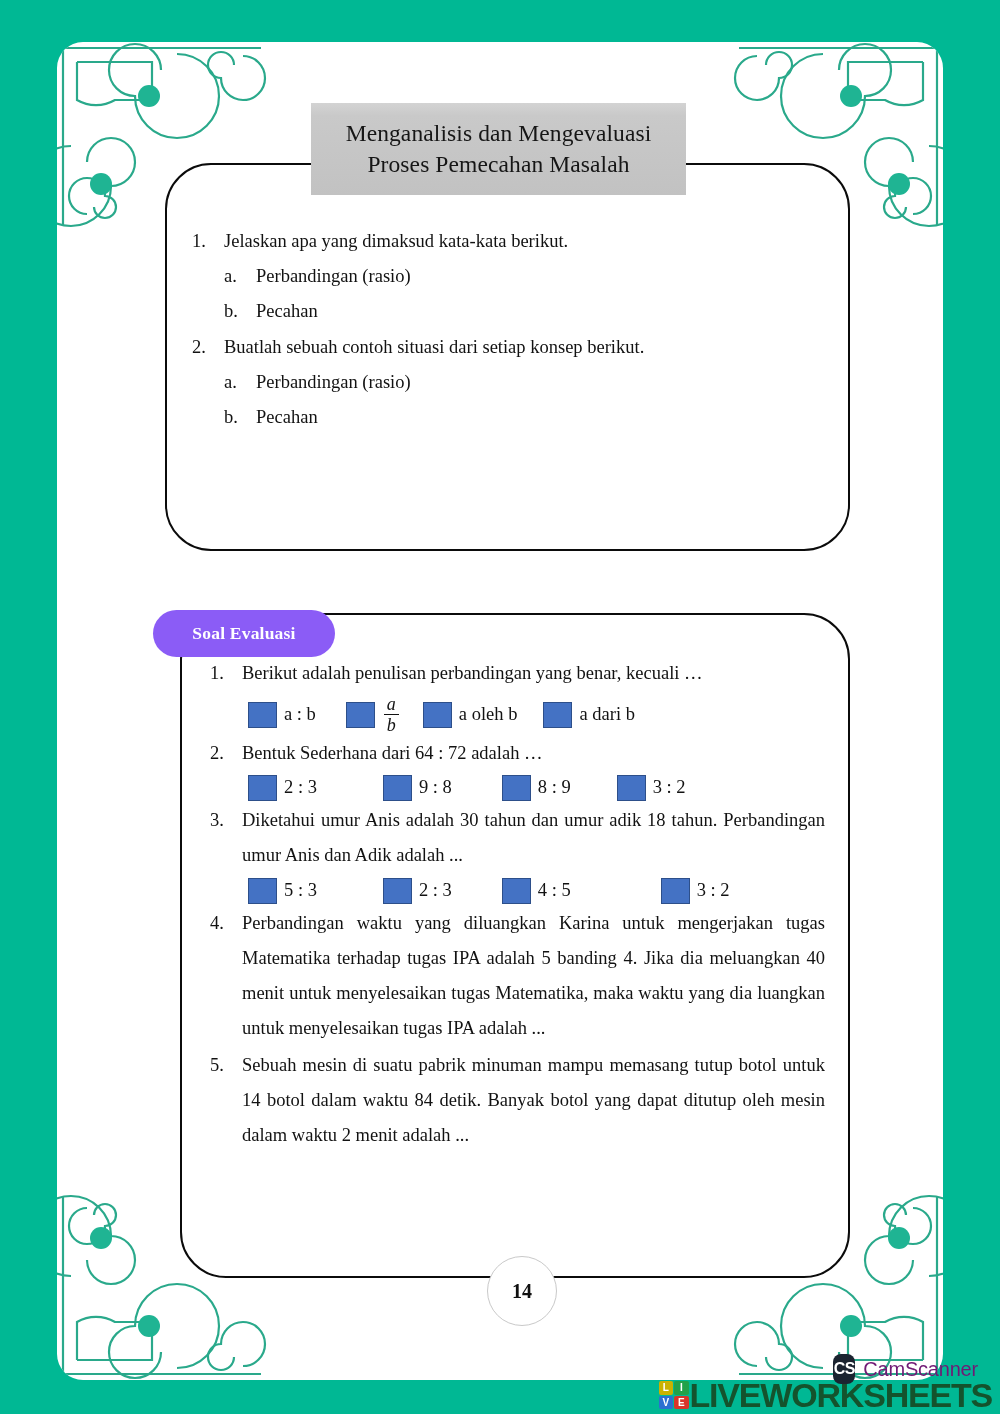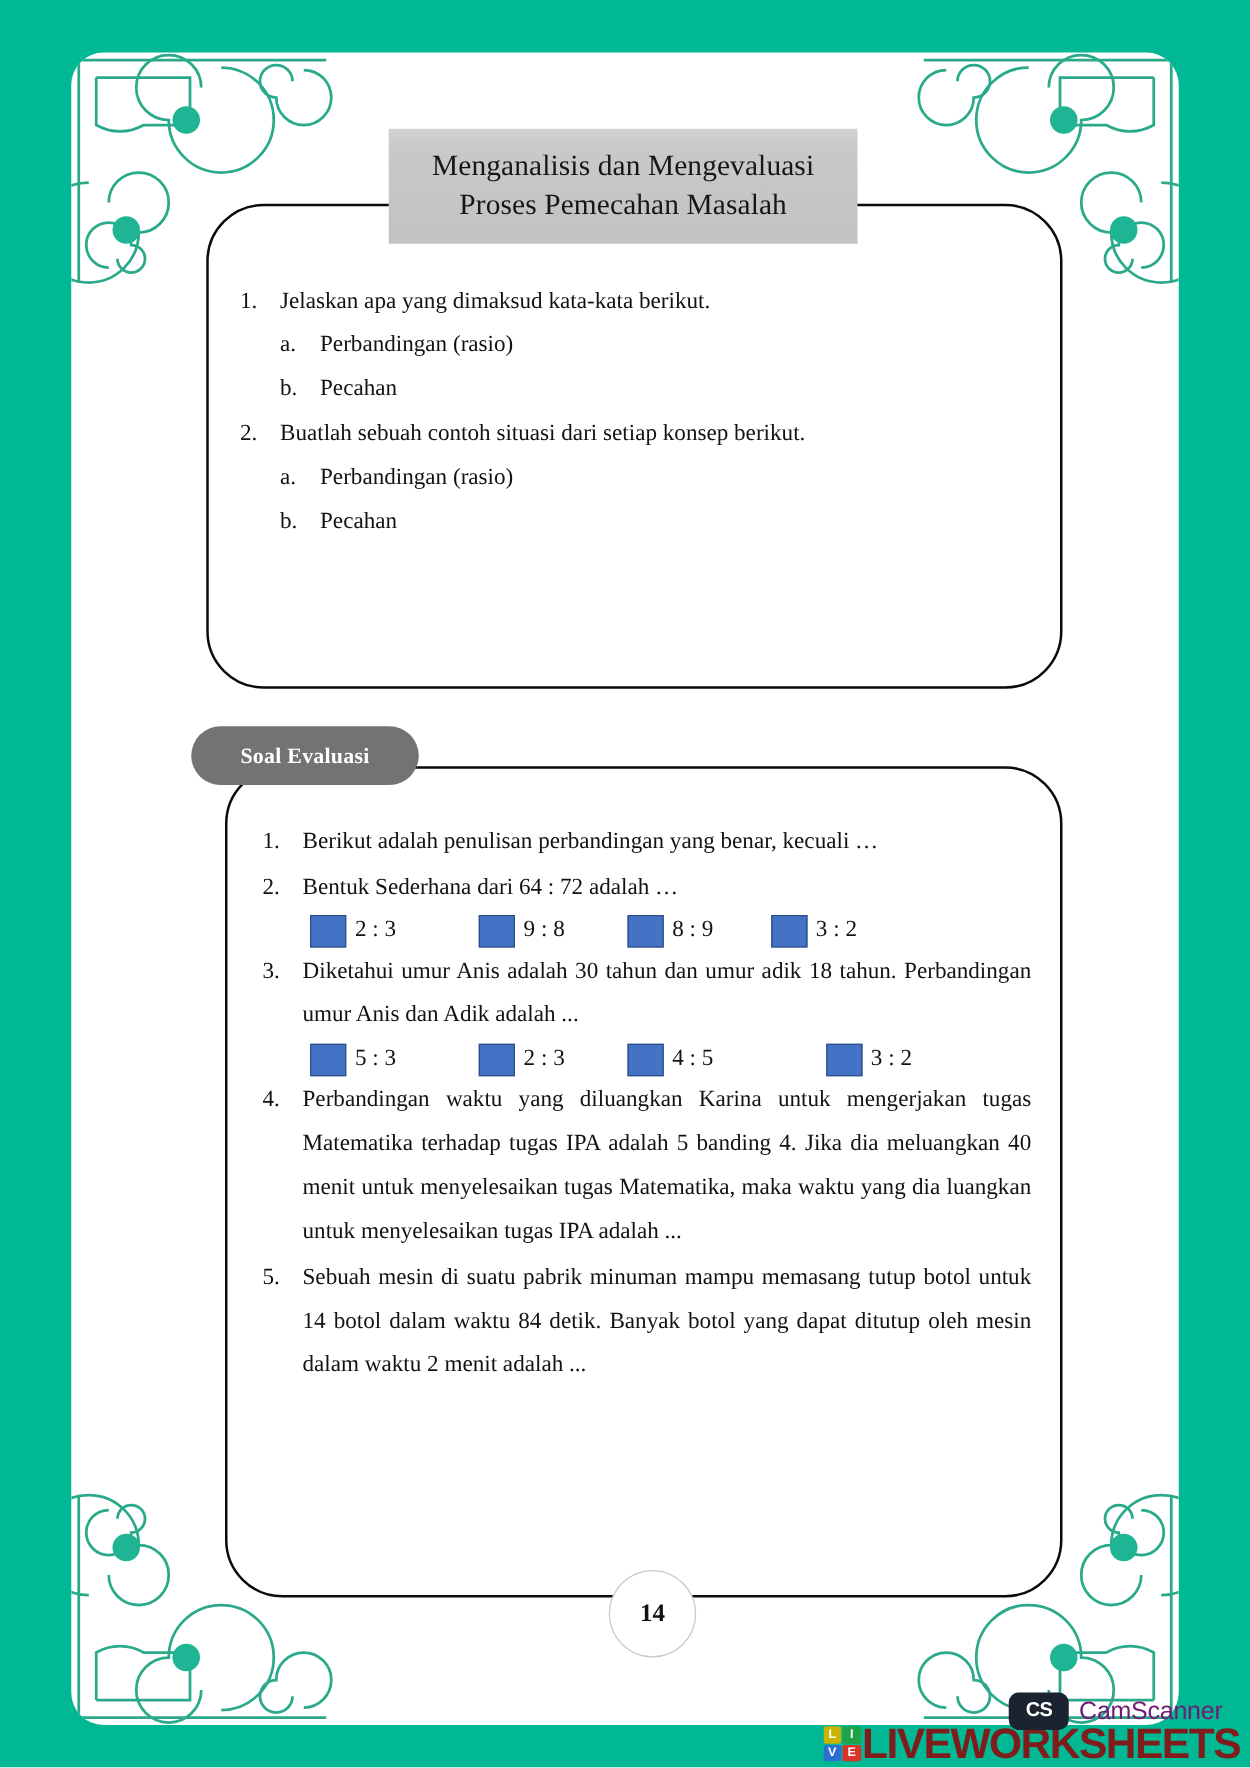--- a/index.html
+++ b/index.html
@@ -124,24 +124,24 @@
   }
   .sub-item .marker {
     width: 32px;
     flex: 0 0 32px;
   }
 
   
   #eval-pill {
     position: absolute;
     left: 153px;
-    top: 581px;
+    top: 610px;
     width: 182px;
     height: 47px;
-    background: #737373;
+    background: #8b5cf6;
     border-radius: 24px;
     z-index: 8;
     display: flex;
     align-items: center;
     justify-content: center;
   }
   #eval-pill .pill-text {
     color: #ffffff;
     font-weight: bold;
     font-size: 17.5px;
@@ -231,21 +231,21 @@
   
   #camscanner {
     position: absolute;
     right: 22px;
     top: 1354px;
     z-index: 14;
     display: flex;
     align-items: center;
   }
   #cs-badge {
-    width: 48px;
+    width: 22px;
     height: 30px;
     border-radius: 8px;
     background: #1b2330;
     color: #ffffff;
     font-family: "Liberation Sans", sans-serif;
     font-weight: bold;
     font-size: 16px;
     display: flex;
     align-items: center;
     justify-content: center;
@@ -284,21 +284,21 @@
     font-weight: bold;
     font-size: 10px;
     color: #ffffff;
     border-radius: 2px;
   }
   #lw-text {
     margin-left: 1px;
     font-family: "Liberation Sans", sans-serif;
     font-weight: bold;
     font-size: 34px;
-    color: #7f1d1d;
+    color: #14532d;
     letter-spacing: -1.2px;
     line-height: 1;
   }
 </style>
 </head>
 <body>
 
 <div id="page">
 
   <div id="sheet">
@@ -416,20 +416,41 @@
     <span class="pill-text">Soal Evaluasi</span>
   </div>
 
   <div id="eval-content">
 
     <div class="q-item">
       <div class="q-row">
         <span class="marker">1.</span>
         <span class="q-text">Berikut adalah penulisan perbandingan yang benar, kecuali …</span>
       </div>
+      <div class="opts">
+        <div class="opt" style="margin-right:30px">
+          <span class="cbox"></span>
+          <span class="opt-label it">a : b</span>
+        </div>
+        <div class="opt" style="margin-right:24px">
+          <span class="cbox"></span>
+          <span class="frac">
+            <span class="num">a</span>
+            <span class="den">b</span>
+          </span>
+        </div>
+        <div class="opt" style="margin-right:26px">
+          <span class="cbox"></span>
+          <span class="opt-label it">a oleh b</span>
+        </div>
+        <div class="opt">
+          <span class="cbox"></span>
+          <span class="opt-label it">a dari b</span>
+        </div>
+      </div>
     </div>
 
     <div class="q-item">
       <div class="q-row">
         <span class="marker">2.</span>
         <span class="q-text">Bentuk Sederhana dari 64 : 72 adalah …</span>
       </div>
       <div class="opts">
         <div class="opt" style="margin-right:66px">
           <span class="cbox"></span>

